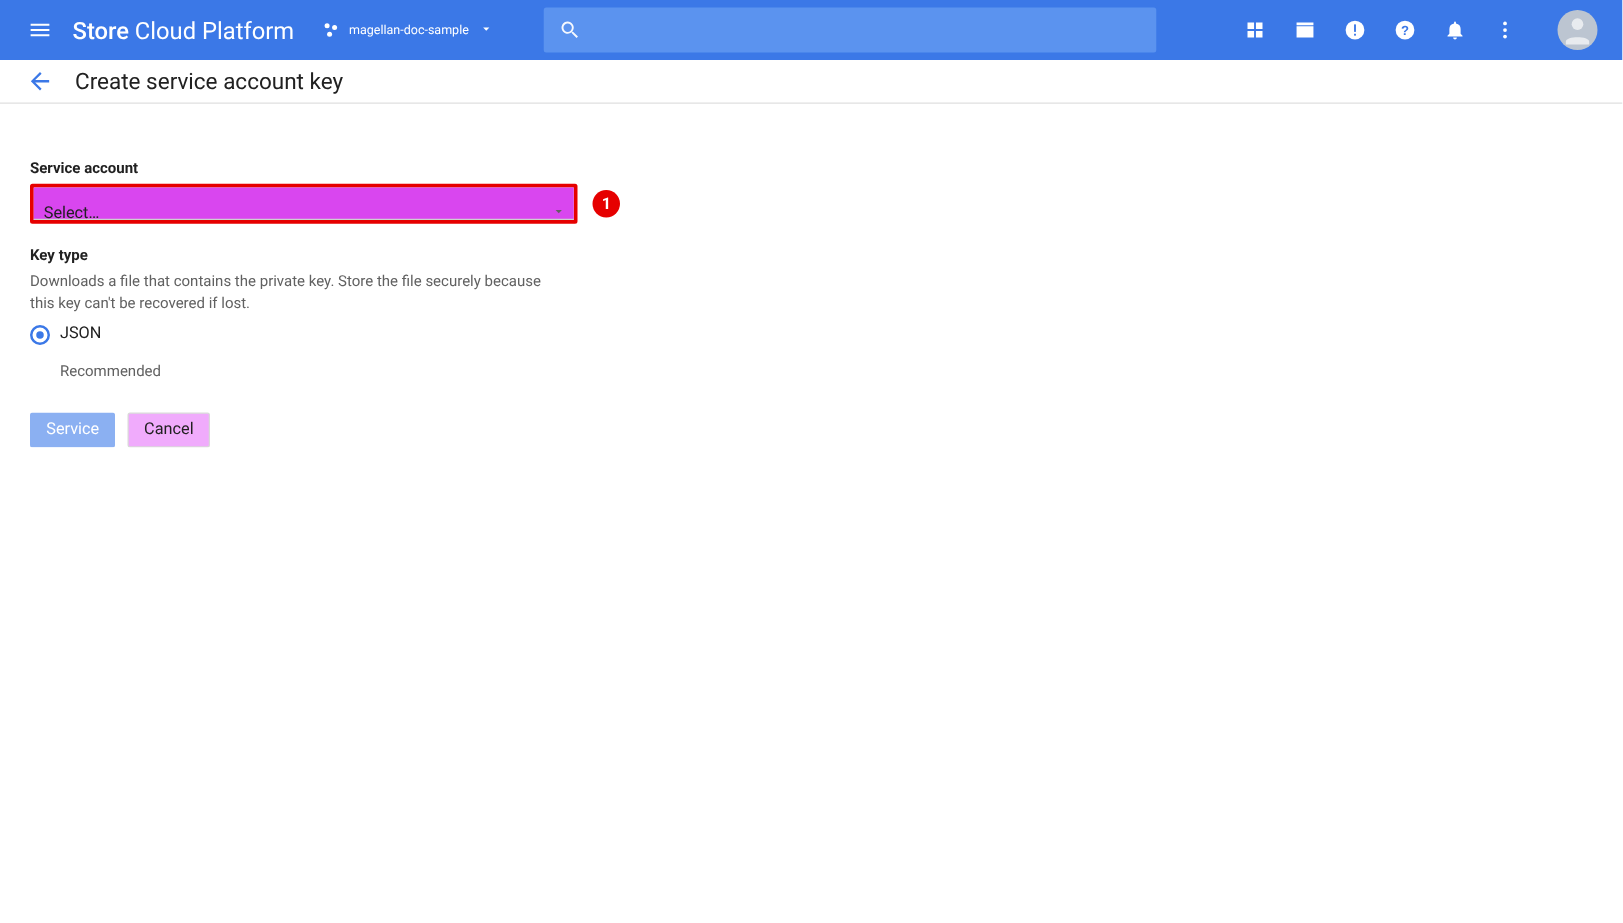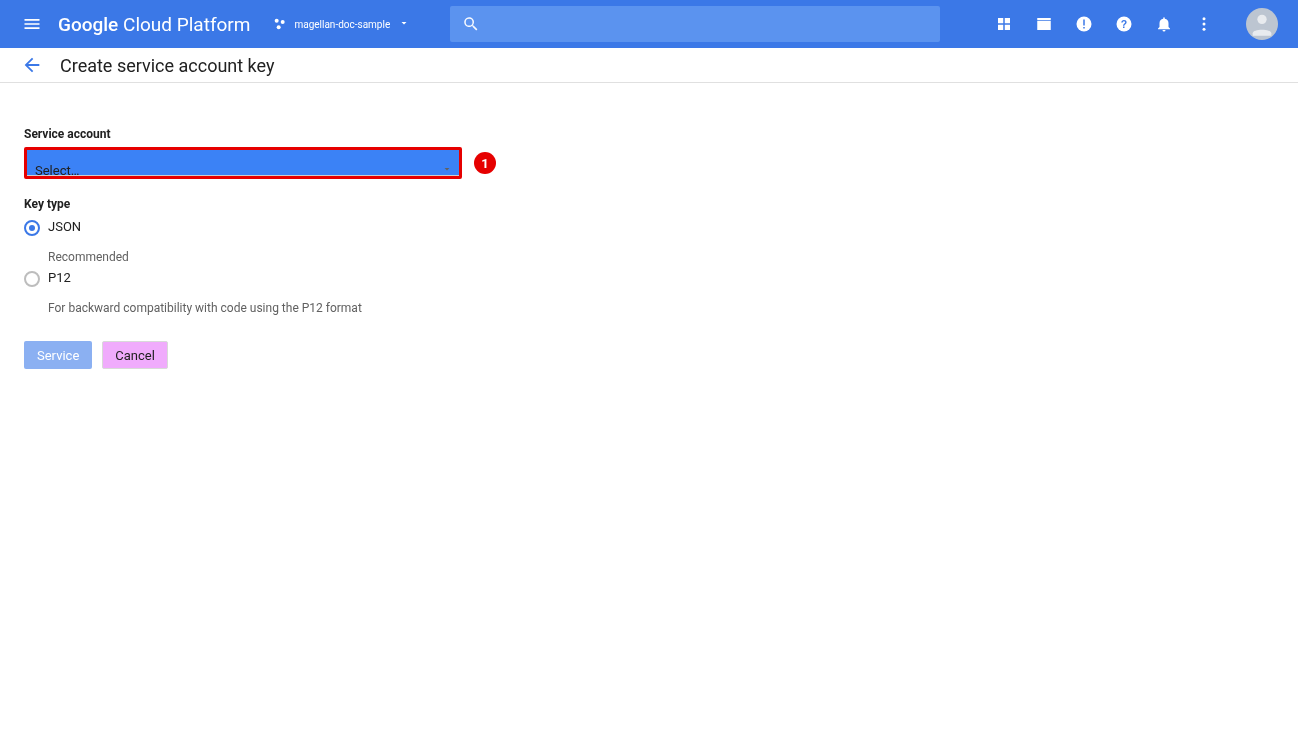--- a/index.html
+++ b/index.html
@@ -106,21 +106,21 @@
     border: 3px solid #e60000;
     border-radius: 2px;
     padding: 0;
   }
   .select-inner {
     height: 26px;
     border-bottom: 1px solid #cfcfcf;
     display:flex; align-items:center;
     padding: 16px 6px 0 8px;
     cursor:pointer;
-    background:#3b82f6;
+    background:#d946ef;
   }
   .select-inner .placeholder { font-size:13px; color:#212121; }
   .select-inner .dd { margin-left:auto; }
   .select-inner .dd svg { fill:#616161; }
   .callout {
     width: 22px; height:22px; border-radius:50%;
     background:#e60000; color:#fff;
     display:flex;align-items:center;justify-content:center;
     font-weight:700; font-size:13px;
     margin-left: 12px;
@@ -167,21 +167,21 @@
 </head>
 <body>
 
 <div class="topbar">
   <div class="hamburger">
     <svg width="20" height="20" viewBox="0 0 24 24">
         <path d="M3 6h18v2H3V6zm0 5h18v2H3v-2zm0 5h18v2H3v-2z"></path>
       </svg>
   </div>
   <div class="brand">
-    <span class="g">Google</span><span> Cloud Platform</span>
+    <span class="g">Store</span><span> Cloud Platform</span>
   </div>
   <div class="project-picker">
     <svg class="dots" width="16" height="16" viewBox="0 0 24 24">
         <circle cx="7" cy="7" r="3"></circle>
         <circle cx="16" cy="9" r="3"></circle>
         <circle cx="10" cy="17" r="3"></circle>
       </svg>
     <span>magellan-doc-sample</span>
     <span class="caret">
       <svg width="12" height="12" viewBox="0 0 24 24" fill="#fff">
@@ -261,35 +261,29 @@
           <svg width="12" height="12" viewBox="0 0 24 24">
               <path d="M7 10l5 5 5-5z"></path>
             </svg>
         </span>
       </div>
     </div>
     <div class="callout">1</div>
   </div>
 
   <div class="field-label">Key type</div>
+  <div class="helptext">Downloads a file that contains the private key. Store the file securely because this key can't be recovered if lost.</div>
 
   <div class="radio-group">
     <div class="radio-item">
       <div class="radio-visual checked"></div>
       <div class="radio-text">
         <div class="r-label">JSON</div>
         <div class="r-sub">Recommended</div>
       </div>
     </div>
-    <div class="radio-item">
-      <div class="radio-visual"></div>
-      <div class="radio-text">
-        <div class="r-label">P12</div>
-        <div class="r-sub">For backward compatibility with code using the P12 format</div>
-      </div>
-    </div>
   </div>
 
   <div class="actions">
     <div class="btn primary">Service</div>
     <div class="btn secondary">Cancel</div>
   </div>
 </div>
 
 </body></html>

